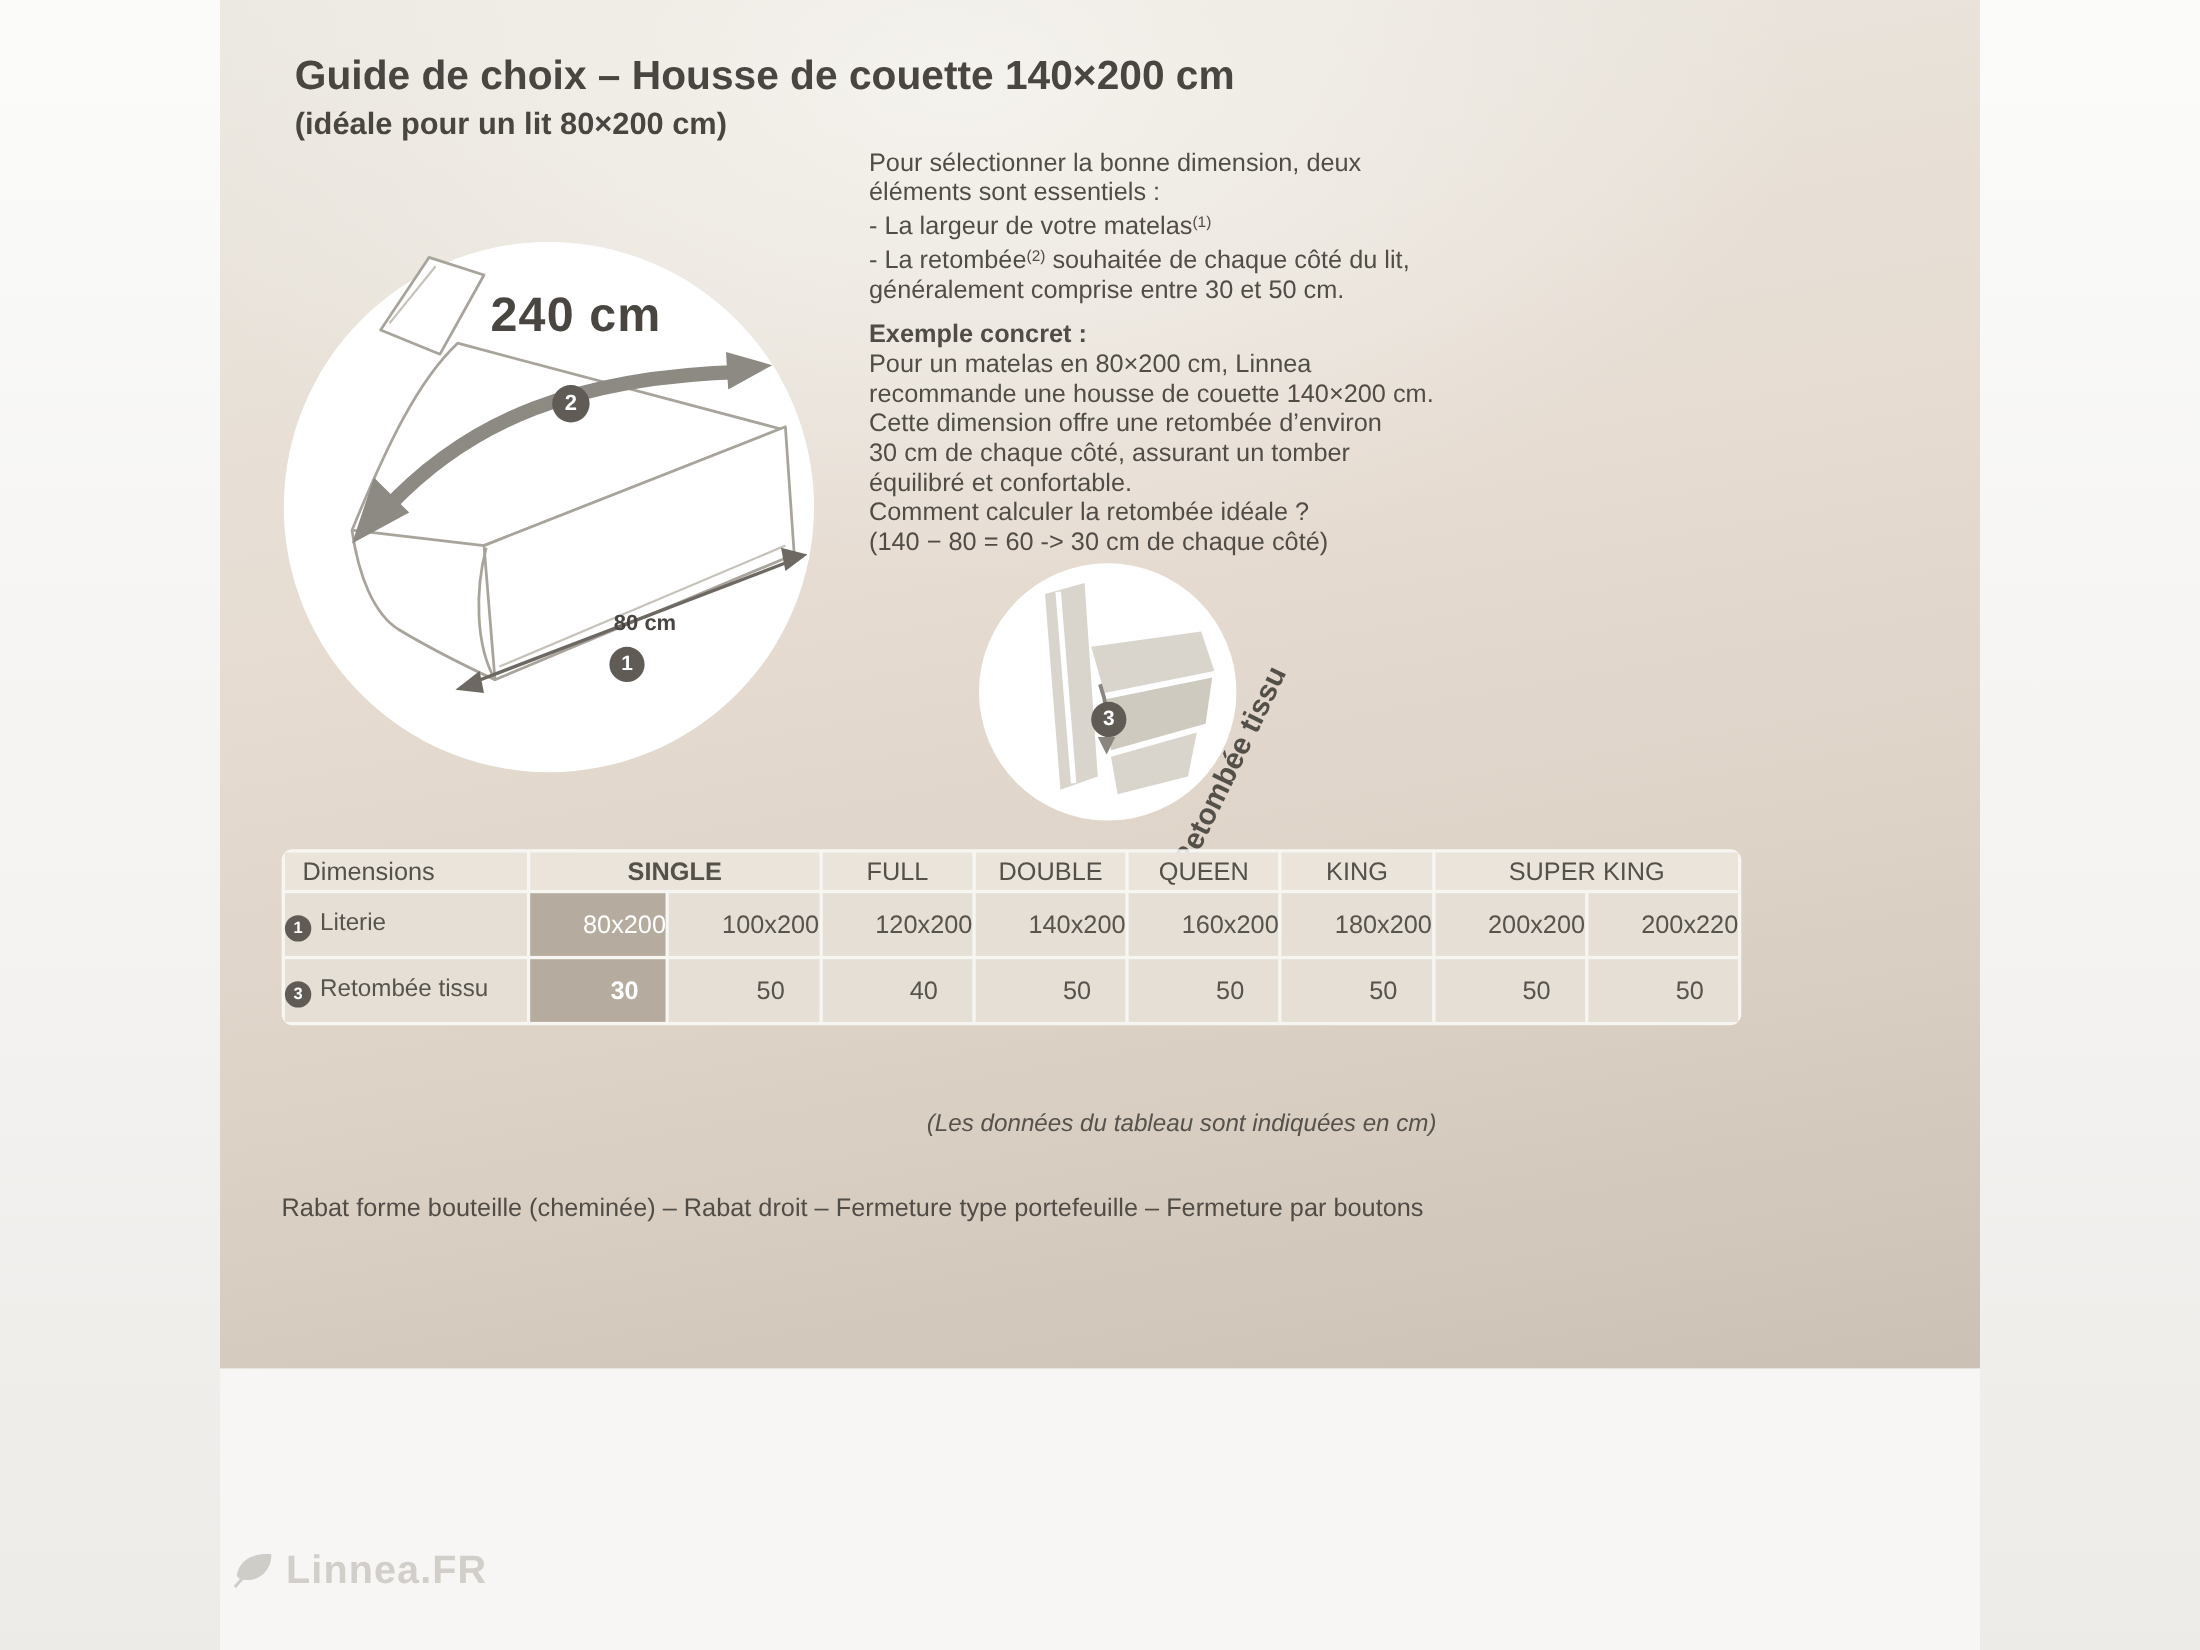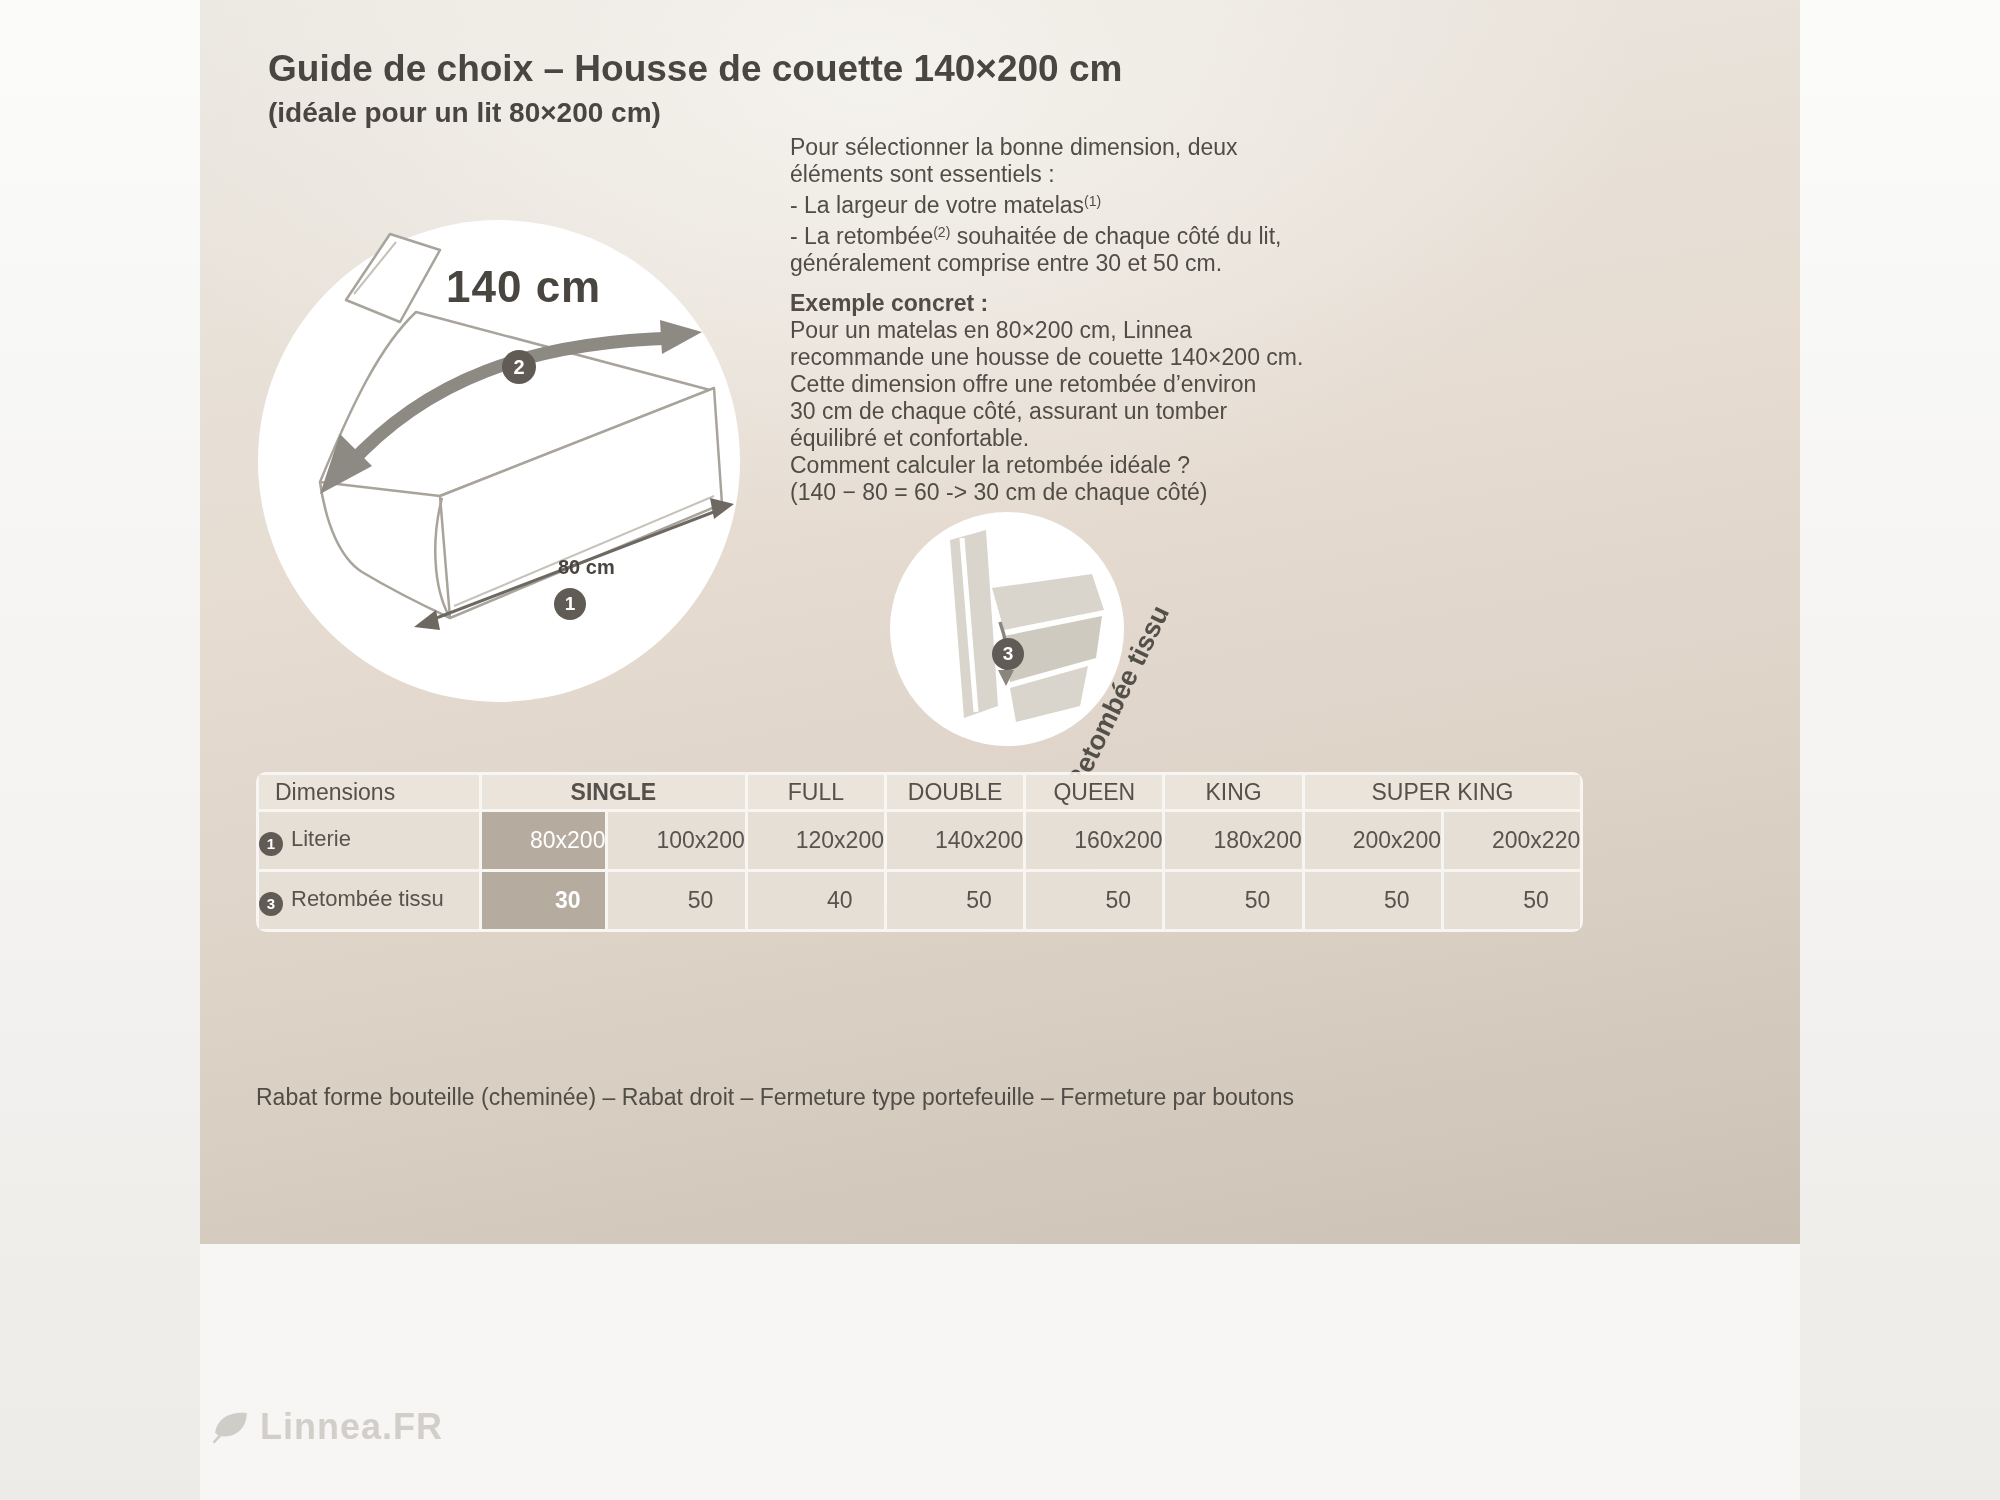--- a/index.html
+++ b/index.html
@@ -73,21 +73,21 @@
         <path d="M64 264 C 70 306, 84 340, 106 354 C 136 372, 164 386, 194 400" fill="none" stroke="#a8a49c" stroke-width="2.5"></path>
 
         <path d="M92 248 C 170 162, 272 124, 420 120" fill="none" stroke="#8d8983" stroke-width="13" stroke-linecap="round"></path>
         <polygon points="64,276 84,216 116,248" fill="#8d8983"></polygon>
         <polygon points="446,114 404,102 406,136" fill="#8d8983"></polygon>
 
         <line x1="170" y1="404" x2="468" y2="290" stroke="#6d6962" stroke-width="3"></line>
         <polygon points="158,409 180,392 184,412" fill="#6d6962"></polygon>
         <polygon points="478,286 454,280 458,301" fill="#6d6962"></polygon>
       </svg>
-      <div class="dim140">140 cm</div>
+      <div class="dim140">240 cm</div>
       <div class="marker m2">2</div>
       <div class="dim80">80 cm</div>
       <div class="marker m1">1</div>
     </div>
 
     <div class="rightcol">
       <div class="pre">Pour sélectionner la bonne dimension, deux
 éléments sont essentiels :</div>
       <div><span>- La largeur de votre matelas</span><span class="sup">(1)</span></div>
       <div><span>- La retombée</span><span class="sup">(2)</span><span class="pre"> souhaitée de chaque côté du lit,
@@ -147,20 +147,21 @@
             <td>50</td>
             <td>40</td>
             <td>50</td>
             <td>50</td>
             <td>50</td>
             <td>50</td>
             <td>50</td>
           </tr>
         </tbody>
     </table>
+    <div class="tablenote">(Les données du tableau sont indiquées en cm)</div>
 
     <div class="closlist">Rabat forme bouteille (cheminée) – Rabat droit – Fermeture type portefeuille – Fermeture par boutons</div>
 
     <div class="watermark">
       <svg width="42" height="42" viewBox="0 0 48 48">
         <path d="M6 30 C 8 14, 24 6, 42 8 C 42 26, 28 38, 10 34 C 8 33, 7 32, 6 30 Z" fill="#c6c3bd"></path>
         <path d="M4 42 C 12 32, 24 22, 38 13" stroke="#c6c3bd" stroke-width="3" fill="none"></path>
       </svg>
       <span class="wmtext">Linnea.FR</span>
     </div>

